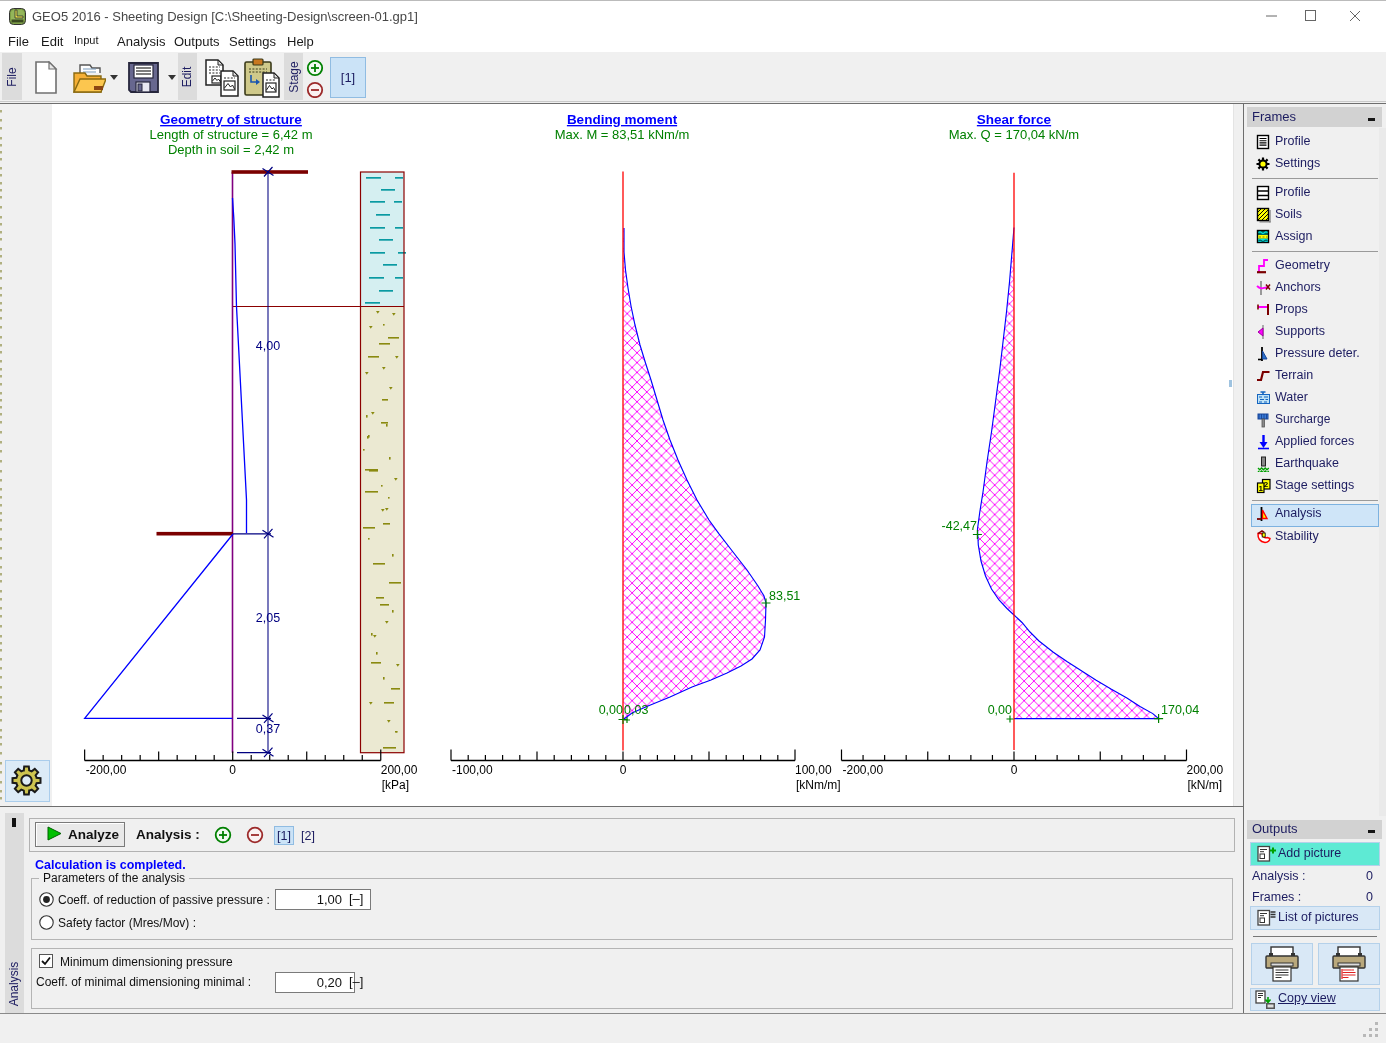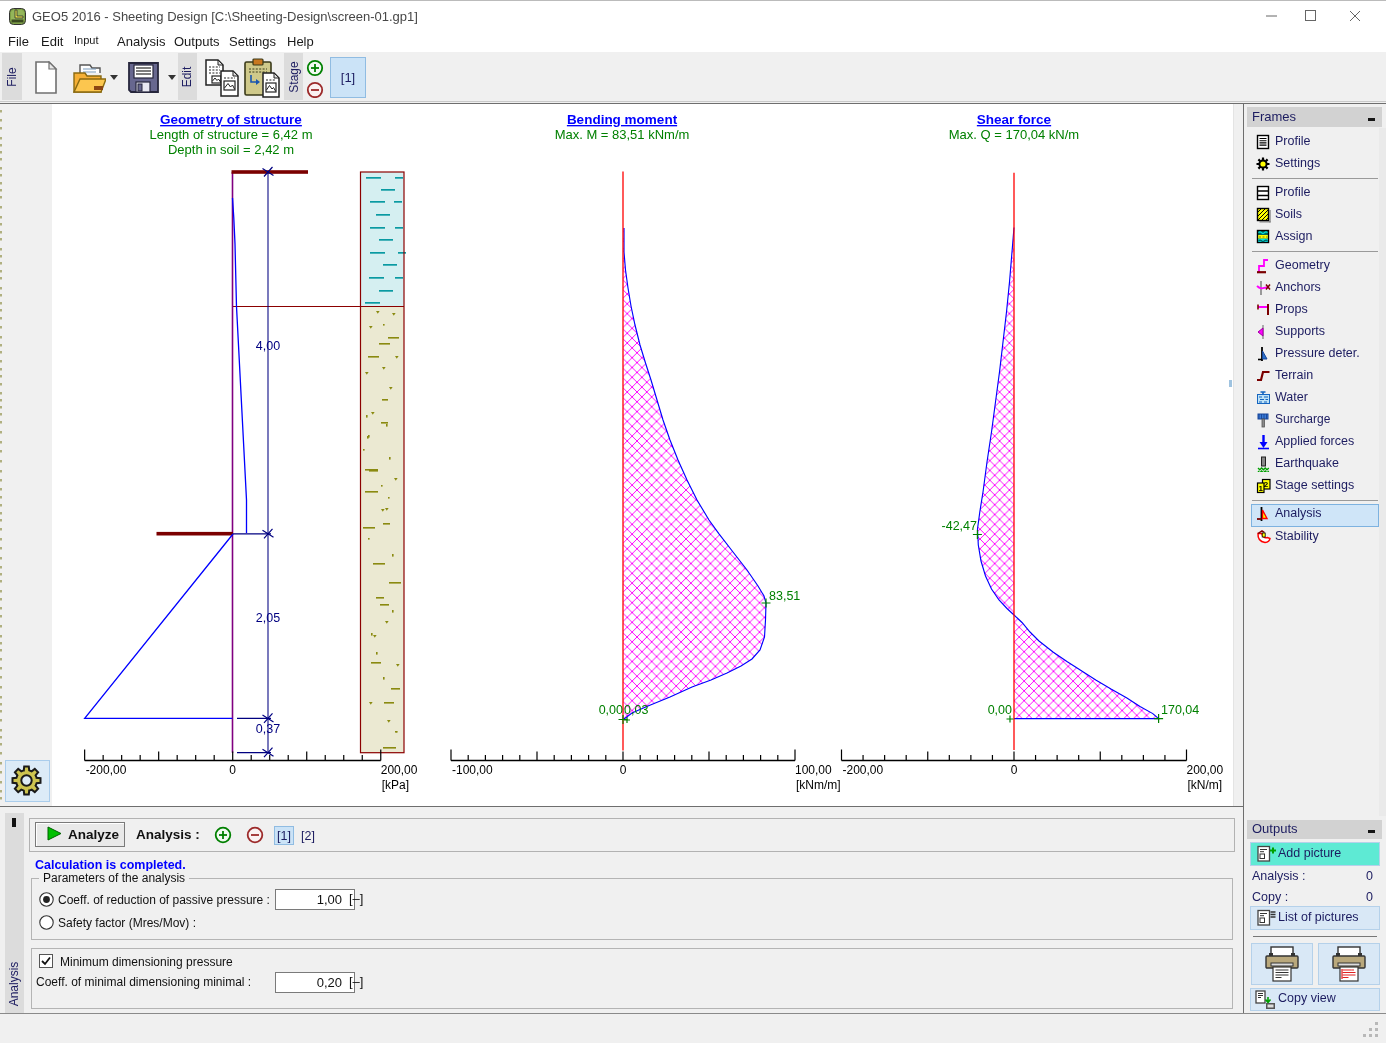--- a/index.html
+++ b/index.html
@@ -526,21 +526,21 @@
     <svg width="20" height="18" viewBox="0 0 20 18" style="position:absolute;left:6px;top:2px">
       <rect x="1" y="1.5" width="11.5" height="14.5" fill="#fff" stroke="#444" stroke-width="1.3"></rect>
       <path d="M3 4.5 h7 M3 6.7 h4" stroke="#333" stroke-width="1"></path>
       <rect x="3" y="9" width="4.5" height="4.5" fill="none" stroke="#333" stroke-width="1"></rect>
       <path d="M13 5.5 h6 M16 2.5 v6" stroke="#00a000" stroke-width="2"></path>
     </svg>
     <div class="abs" style="left:27px;top:3px;font-size:12.5px;color:#1c1c60;">Add picture</div>
   </div>
 <div class="abs" style="left:1252px;top:869px;font-size:12.5px;color:#1c1c60;">Analysis :</div>
 <div class="abs" style="left:1366px;top:869px;font-size:12.5px;color:#1c1c60;">0</div>
-<div class="abs" style="left:1252px;top:890px;font-size:12.5px;color:#1c1c60;">Copy :</div>
+<div class="abs" style="left:1252px;top:890px;font-size:12.5px;color:#1c1c60;">Frames :</div>
 <div class="abs" style="left:1366px;top:890px;font-size:12.5px;color:#1c1c60;">0</div>
 <div class="abs" style="left:1250px;top:906px;width:128px;height:22px;background:#d9e8f6;border:1px solid #b5d1ea;">
     <svg width="20" height="18" viewBox="0 0 20 18" style="position:absolute;left:6px;top:2px">
       <rect x="1" y="1.5" width="11.5" height="14.5" fill="#fff" stroke="#444" stroke-width="1.3"></rect>
       <path d="M3 4.5 h7 M3 6.7 h4" stroke="#333" stroke-width="1"></path>
       <rect x="3" y="9" width="4.5" height="4.5" fill="none" stroke="#333" stroke-width="1"></rect>
       <path d="M13.5 3 h5 M13.5 5.5 h5 M13.5 8 h5" stroke="#333" stroke-width="1.4"></path>
     </svg>
     <div class="abs" style="left:27px;top:3px;font-size:12.5px;color:#1c1c60;">List of pictures</div>
   </div>
@@ -569,21 +569,21 @@
     </svg>
   </div>
 <div class="abs" style="left:1250px;top:988px;width:128px;height:21px;background:#d9e8f6;border:1px solid #b5d1ea;">
     <svg width="22" height="20" viewBox="0 0 22 20" style="position:absolute;left:4px;top:1px">
       <rect x="1" y="1" width="9" height="12" fill="#fff" stroke="#444" stroke-width="1.3"></rect>
       <path d="M3 3.5 h5 M3 5.5 h5 M3 7.5 h3" stroke="#333" stroke-width="1"></path>
       <path d="M13 7 v5 M10.5 9.5 L13 12.5 L15.5 9.5" fill="none" stroke="#00a000" stroke-width="1.6"></path>
       <rect x="11" y="13" width="9" height="6" fill="#555"></rect>
       <rect x="12.5" y="14.5" width="6" height="3" fill="#ddd"></rect>
     </svg>
-    <div class="abs" style="left:27px;top:2px;font-size:12.5px;color:#1c1c60;">Copy view</div>
+    <div class="abs" style="left:27px;top:2px;font-size:12.5px;color:#1c1c60;text-decoration:underline;">Copy view</div>
   </div>
 <div class="abs" style="left:1375px;top:1034px;width:3px;height:3px;background:#b8b8b8;"></div>
 <div class="abs" style="left:1375px;top:1028px;width:3px;height:3px;background:#b8b8b8;"></div>
 <div class="abs" style="left:1369px;top:1034px;width:3px;height:3px;background:#b8b8b8;"></div>
 <div class="abs" style="left:1375px;top:1022px;width:3px;height:3px;background:#b8b8b8;"></div>
 <div class="abs" style="left:1369px;top:1028px;width:3px;height:3px;background:#b8b8b8;"></div>
 <div class="abs" style="left:1363px;top:1034px;width:3px;height:3px;background:#b8b8b8;"></div>
 <div class="abs" style="left:0;top:807px;width:1243px;height:206px;background:#f0f0f0;"></div>
 <div class="abs" style="left:5px;top:813px;width:19px;height:200px;background:#dcdcdc;"></div>
 <div class="abs" style="left:12px;top:818px;width:4px;height:9px;background:#111;"></div>
@@ -610,21 +610,21 @@
 <div class="abs" style="left:274px;top:826px;width:18px;height:17px;background:#cbe3f7;border:1px solid #90bce2;display:flex;align-items:center;justify-content:center;font-size:12.5px;color:#1c1c60;">[1]</div>
 <div class="abs" style="left:301px;top:829px;font-size:12.5px;color:#1c1c60;">[2]</div>
 <div class="abs" style="left:35px;top:858px;font-size:12.5px;font-weight:bold;color:#0000ff;">Calculation is completed.</div>
 <div class="abs" style="left:31px;top:878px;width:1200px;height:60px;border:1px solid #b4b4b4;"></div>
 <div class="abs" style="left:39px;top:871px;padding:0 4px;font-size:12px;color:#111;background:#f0f0f0;">Parameters of the analysis</div>
 <svg class="abs" style="left:39px;top:892px" width="15" height="15" viewBox="0 0 15 15">
     <circle cx="7.5" cy="7.5" r="6.7" fill="#fff" stroke="#333" stroke-width="1.1"></circle>
     <circle cx="7.5" cy="7.5" r="3.4" fill="#222"></circle>
   </svg>
 <div class="abs" style="left:58px;top:893px;font-size:12px;color:#111;">Coeff. of reduction of passive pressure :</div>
-<div class="abs" style="left:275px;top:889px;width:66px;height:19px;background:#fff;border:1px solid #7a7a7a;font-size:13px;color:#111;text-align:right;line-height:19px;padding-right:12px;">1,00</div>
+<div class="abs" style="left:275px;top:889px;width:66px;height:19px;background:#fff;border:1px solid #7a7a7a;font-size:13px;color:#111;text-align:right;line-height:19px;padding-right:28px;">1,00</div>
 <div class="abs" style="left:349px;top:891px;font-size:13px;color:#111;">[–]</div>
 <svg class="abs" style="left:39px;top:915px" width="15" height="15" viewBox="0 0 15 15">
     <circle cx="7.5" cy="7.5" r="6.7" fill="#fff" stroke="#333" stroke-width="1.1"></circle>
   </svg>
 <div class="abs" style="left:58px;top:916px;font-size:12px;color:#111;">Safety factor (Mres/Mov) :</div>
 <div class="abs" style="left:31px;top:948px;width:1200px;height:59px;border:1px solid #b4b4b4;"></div>
 <svg class="abs" style="left:39px;top:954px" width="14" height="14" viewBox="0 0 14 14">
 <rect x="0.5" y="0.5" width="13" height="13" fill="#fff" stroke="#555" stroke-width="1"></rect>
 <path d="M3 7 L6 10 L11 3.5" fill="none" stroke="#111" stroke-width="1.8"></path>
   </svg>

